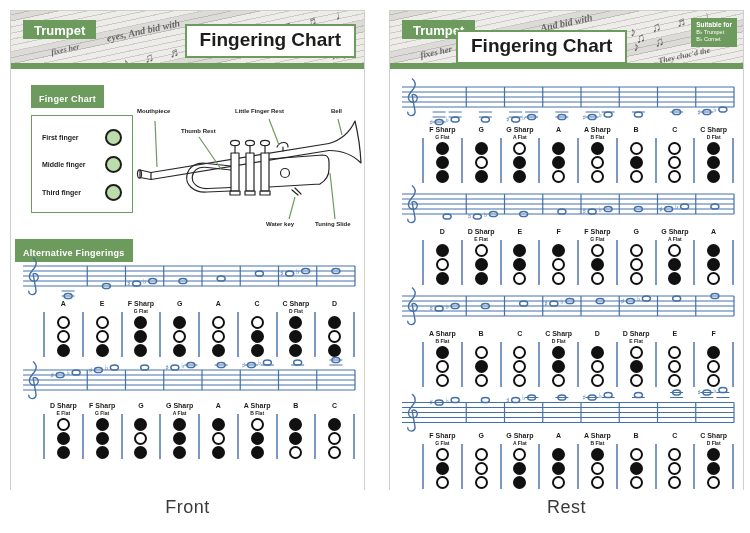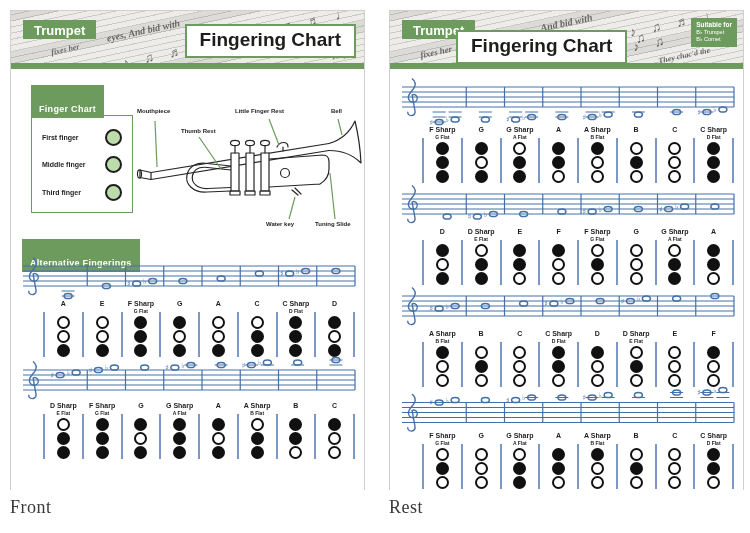--- a/index.html
+++ b/index.html
@@ -19,23 +19,23 @@
   .trumpet-badge{position:absolute;left:12px;top:9px;font-size:13px;padding:3px 11px 1px;}
   .titlebox{position:absolute;background:#fff;border:2px solid var(--green);font-weight:bold;font-size:19px;padding:3px 13px 5px;white-space:nowrap;}
   .front .titlebox{right:8px;top:13px;}
   .back .titlebox{left:66px;top:19px;}
   .suitable{position:absolute;right:6px;top:7px;background:var(--green);color:#fff;padding:3px 5px 4px;line-height:1.25;}
   .suitable .s-head{font-size:6.5px;font-weight:bold;}
   .suitable .s-item{font-size:5.5px;}
   .greenbar{height:6px;background:var(--green);}
   .content{position:relative;height:421px;background:#fff;}
   
-  .sec-badge{position:absolute;font-size:9px;padding:19px 8px 4px;letter-spacing:.3px;}
+  .sec-badge{position:absolute;font-size:9px;padding:9px 8px 4px;letter-spacing:.3px;}
   .fc-badge{left:20px;top:16px;}
-  .alt-badge{left:11px;top:170px;}
+  .alt-badge{left:4px;top:170px;}
   
   .legendbox{position:absolute;left:20px;top:46px;width:102px;height:98px;border:1.5px solid var(--green);box-sizing:border-box;padding:8px 10px 6px;display:flex;flex-direction:column;justify-content:space-around;}
   .leg-row{display:flex;align-items:center;justify-content:space-between;}
   .leg-label{font-size:7px;font-weight:bold;}
   .leg-circle{width:17px;height:17px;border-radius:50%;border:2px solid #1d1d1b;background:var(--light-green);box-sizing:border-box;}
   
   .trumpet{position:absolute;left:122px;top:40px;width:230px;height:124px;}
   .trumpet svg{position:absolute;left:0;top:0;overflow:visible;}
   .part-label{position:absolute;font-size:6px;font-weight:bold;white-space:nowrap;}
   
@@ -46,21 +46,21 @@
   .staff-wrap svg{overflow:visible;display:block;}
   .fing-row{margin-left:20px;display:flex;align-items:flex-end;height:58px;}
   .fbar{width:2px;height:45px;background:var(--bar-blue);flex:0 0 auto;}
   .fcol{flex:1;display:flex;flex-direction:column;align-items:center;}
   .fnote-label{font-size:7px;font-weight:bold;height:9px;line-height:9px;white-space:nowrap;}
   .fnote-sub{font-size:5px;font-weight:bold;height:6px;line-height:6px;white-space:nowrap;}
   .fcircles{margin-top:1px;display:flex;flex-direction:column;align-items:center;}
   .fc{width:13px;height:13px;border:2.5px solid #111;border-radius:50%;background:#fff;box-sizing:border-box;margin:0.5px 0;}
   .fc.filled{background:#111;}
   
-  .caption{position:absolute;top:497px;width:355px;font-size:18px;color:#3a3a3a;letter-spacing:.5px;font-family:Liberation Serif, serif;}
+  .caption{position:absolute;top:497px;width:355px;text-align:center;font-size:18px;color:#3a3a3a;letter-spacing:.5px;}
   .caption.front-c{left:10px;}
   .caption.back-c{left:389px;}
 </style>
 </head>
 <body>
 
 <div class="stage">
 
   <div class="panel front">
     <div class="hdr">

